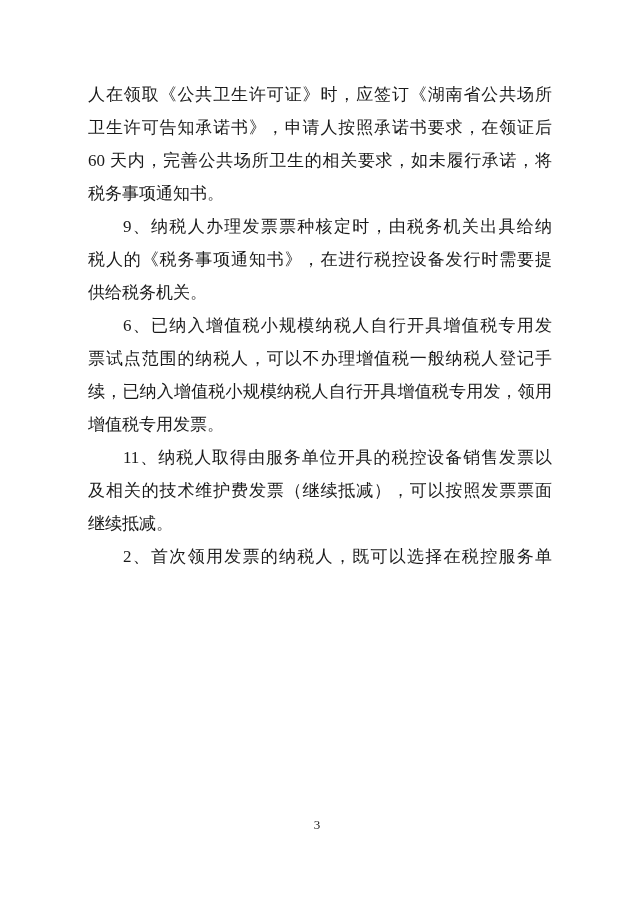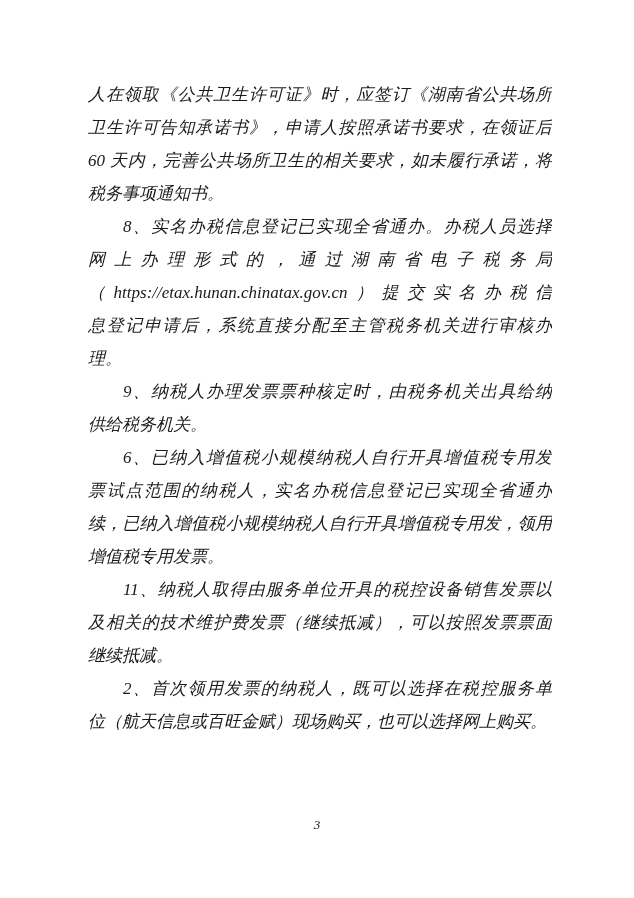--- a/index.html
+++ b/index.html
@@ -6,21 +6,20 @@
   body {
     width: 634px; height: 898px;
     background: #ffffff;
     font-family: "Liberation Serif", "DejaVu Serif", serif;
     overflow: hidden;
   }
   .page {
     position: relative;
     width: 634px; height: 898px;
     background: #ffffff;
-    font-style: italic;
   }
   .content {
     position: absolute;
     left: 88px; top: 78px;
     width: 464px;
     color: #1a1a1a;
   }
   .paragraph { margin: 0; padding: 0; }
   .line {
     height: 33px;
@@ -50,40 +49,33 @@
 
 <div class="page">
   <div class="content" id="doc-body" style="color: rgb(26, 26, 26);">
       <div class="paragraph">
         <div class="line">人在领取《公共卫生许可证》时，应签订《湖南省公共场所</div>
         <div class="line">卫生许可告知承诺书》，申请人按照承诺书要求，在领证后</div>
         <div class="line">60 天内，完善公共场所卫生的相关要求，如未履行承诺，将</div>
         <div class="line last">税务事项通知书。</div>
       </div>
       <div class="paragraph">
-        <div class="line indent">8、实名办税信息登记已实现全省通办。办税人员选择</div>
-        <div class="line">网上办理形式的，通过湖南省电子税务局</div>
-        <div class="line">（https://etax.hunan.chinatax.gov.cn）提交实名办税信</div>
-        <div class="line">息登记申请后，系统直接分配至主管税务机关进行审核办</div>
-        <div class="line last">理。</div>
-      </div>
-      <div class="paragraph">
         <div class="line indent">9、纳税人办理发票票种核定时，由税务机关出具给纳</div>
+        <div class="line">税人的《税务事项通知书》，在进行税控设备发行时需要提</div>
         <div class="line last">供给税务机关。</div>
       </div>
       <div class="paragraph">
         <div class="line indent">6、已纳入增值税小规模纳税人自行开具增值税专用发</div>
-        <div class="line">票试点范围的纳税人，实名办税信息登记已实现全省通办</div>
+        <div class="line">票试点范围的纳税人，可以不办理增值税一般纳税人登记手</div>
         <div class="line">续，已纳入增值税小规模纳税人自行开具增值税专用发，领用</div>
         <div class="line last">增值税专用发票。</div>
       </div>
       <div class="paragraph">
         <div class="line indent">11、纳税人取得由服务单位开具的税控设备销售发票以</div>
         <div class="line">及相关的技术维护费发票（继续抵减），可以按照发票票面</div>
         <div class="line last">继续抵减。</div>
       </div>
       <div class="paragraph">
         <div class="line indent">2、首次领用发票的纳税人，既可以选择在税控服务单</div>
-        <div class="line last">位（航天信息或百旺金赋）现场购买，也可以选择网上购买。</div>
       </div>
     </div>
   <div class="page-number">3</div>
 </div>
 
 </body></html>

